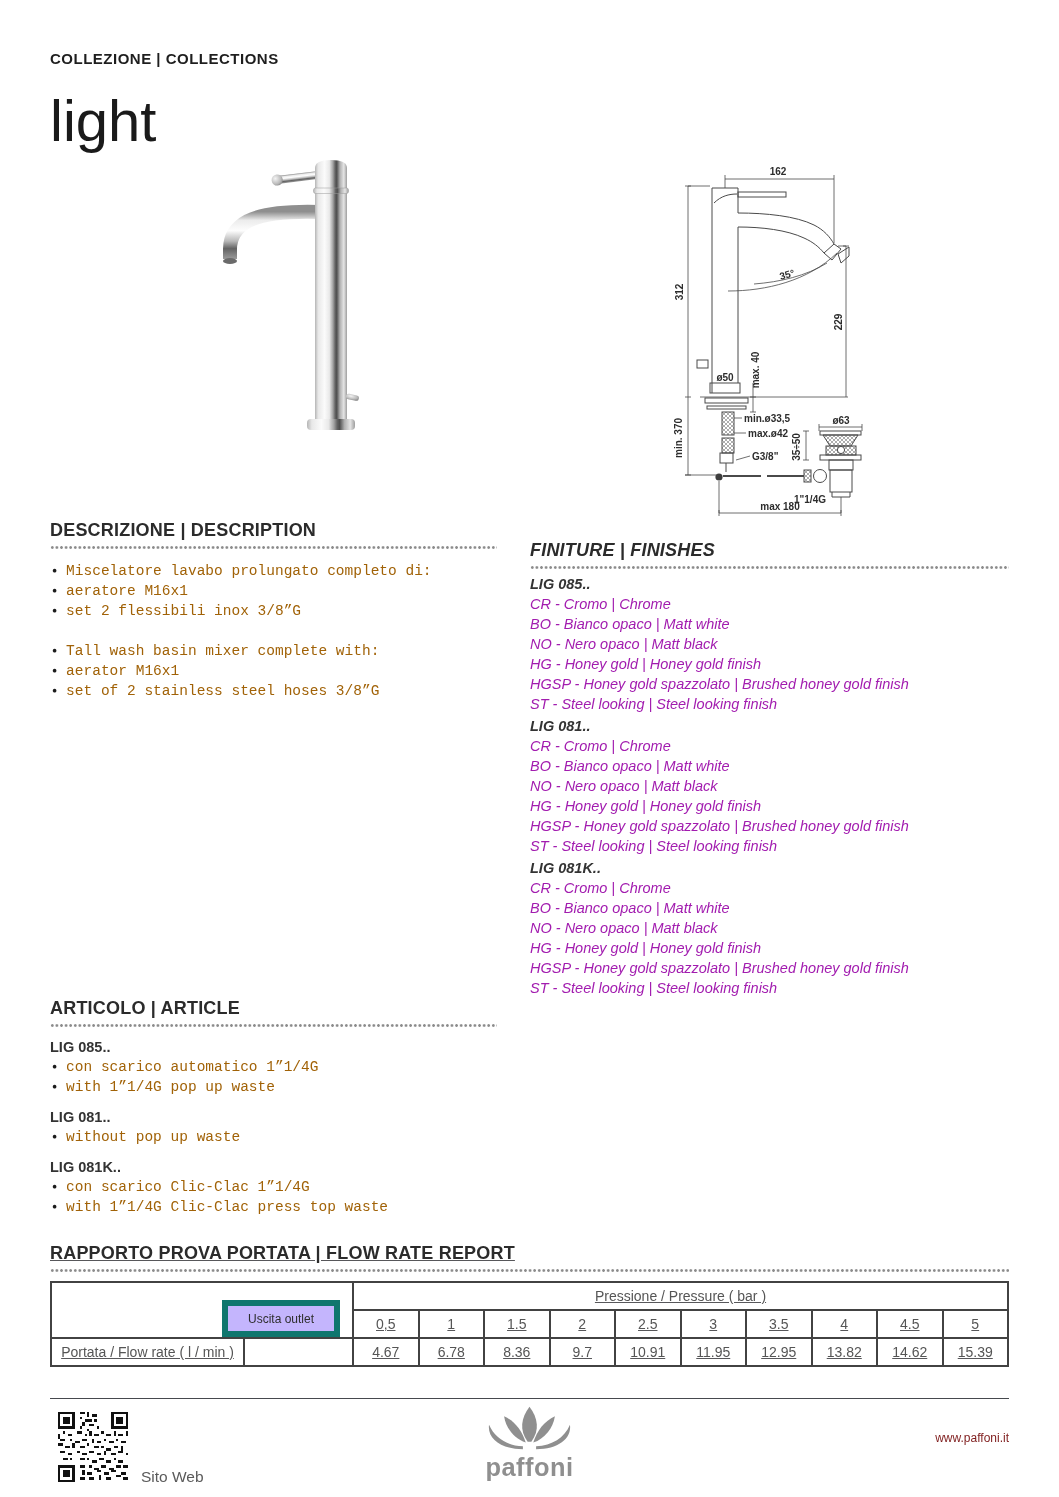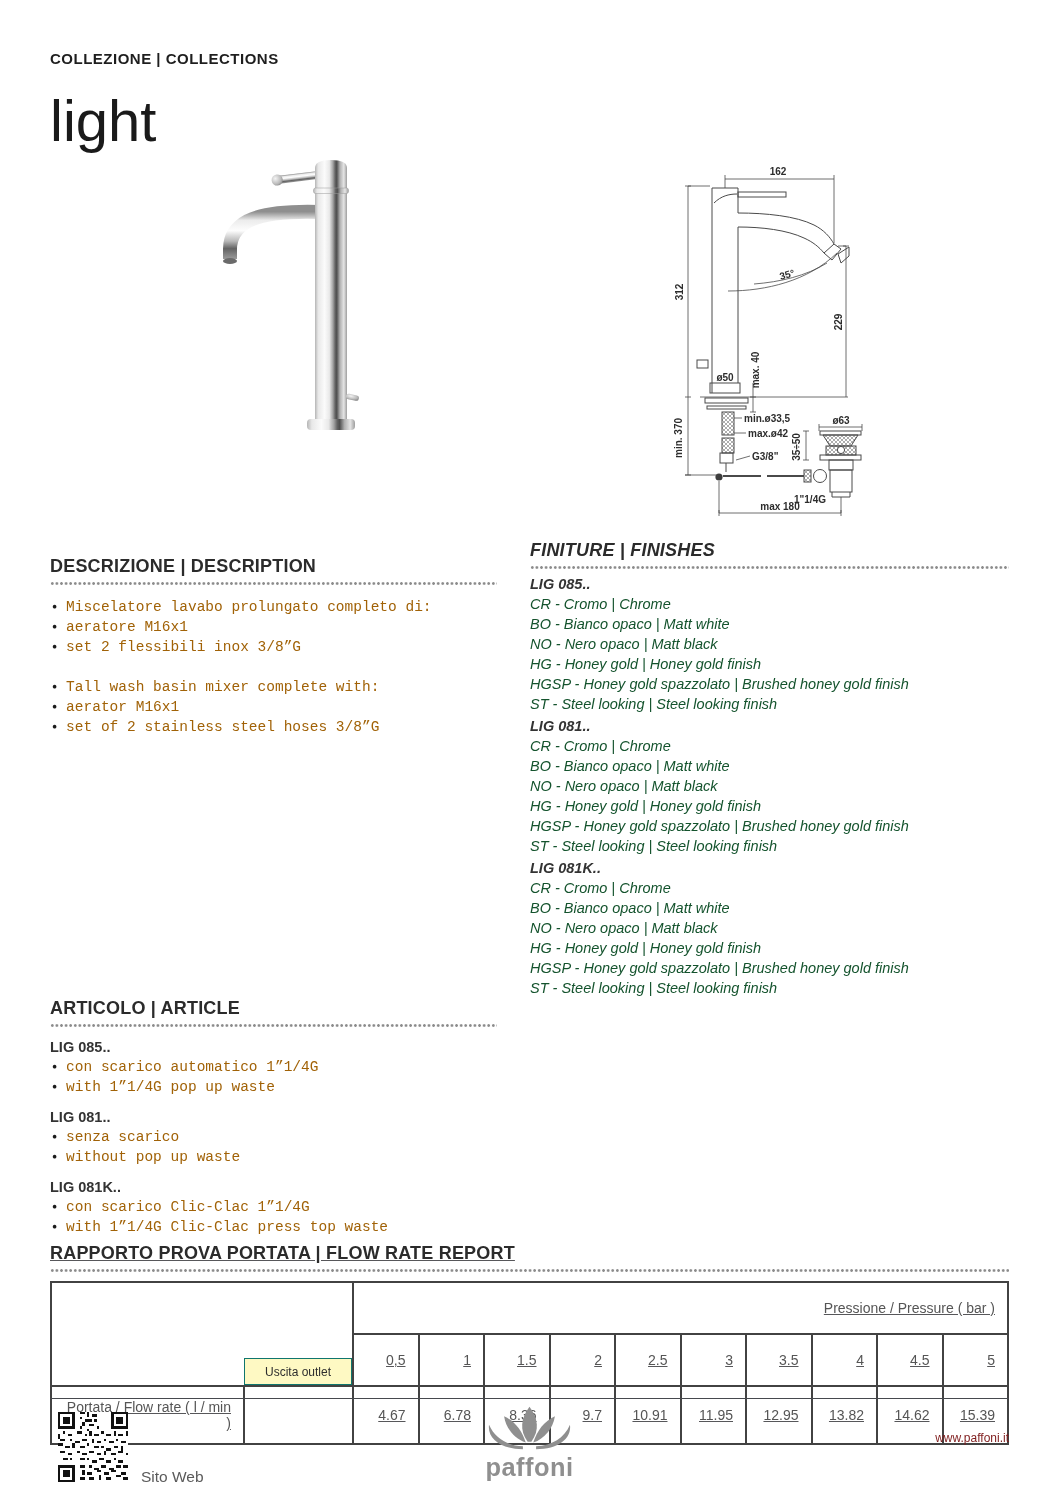--- a/index.html
+++ b/index.html
@@ -15,45 +15,45 @@
   .photo { position:absolute; left:180px; top:150px; width:250px; height:300px; }
   .tech  { position:absolute; left:648px; top:150px; width:240px; height:390px; }
   .tech text { font-size:10px; font-weight:600; fill:#2d2d2d; font-family:"Liberation Sans",sans-serif; }
 
   
   .sec-h { font-size:18px; font-weight:700; color:#2b2b2b; letter-spacing:.2px; margin:0; line-height:20px; }
   .dotline { height:3px; margin-top:6px;
              background-image:radial-gradient(circle, #8c8c8c 1.2px, transparent 1.5px);
              background-size:4.6px 3px; background-repeat:repeat-x; }
 
-  .sec-desc { position:absolute; left:50px; top:556px; width:447px; }
+  .sec-desc { position:absolute; left:50px; top:520px; width:447px; }
   .sec-fin  { position:absolute; left:530px; top:540px; width:479px;font-style:italic; }
   .sec-art  { position:absolute; left:50px; top:998px; width:447px; }
   .sec-flow { position:absolute; left:50px; top:1243px; width:959px;text-decoration:underline; }
 
   ul.bullets { list-style:none; margin:12px 0 0 2px; padding:0; }
   ul.bullets li { font-size:14.5px; line-height:20px; color:#a16207;font-family:Liberation Mono, monospace; }
   ul.bullets li::before { content:"●"; font-size:8.5px; vertical-align:2px; margin-right:9px; color:#1c1c1c; }
   .gap20 { height:20px; }
 
   .fin-list { margin-top:5px; }
   .group-code { margin:2px 0 0 0; font-size:14.5px; line-height:20px; font-weight:700; color:#333; }
-  .finish-line { margin:0; font-size:14.5px; line-height:20px; color:#14532d; }
+  .finish-line { margin:0; font-size:14.5px; line-height:20px; color:#a21caf; }
 
   .art-group { margin-top:10px; }
   .art-group:first-of-type { margin-top:7px; }
   .art-group ul.bullets { margin-top:0; }
 
   
   table.flow { border-collapse:collapse; width:959px; table-layout:fixed; margin-top:9px; }
-  table.flow td { border:2px solid #424242; font-size:14px; color:#555; text-align:right; height:26px; padding:12px; }
+  table.flow td { border:2px solid #424242; font-size:14px; color:#555; text-align:center; height:26px; padding:0; }
   td.merged { border-bottom:0; position:relative; }
   td.rowlabel { text-align:left; padding-left:7px; }
-  .uscita { position:absolute; right:0; bottom:0; width:106px; height:25px; background:#fef9c3;
-            border:1px solid #0f766e; font-size:12px; color:#2e2e2e;
+  .uscita { position:absolute; right:12px; bottom:0; width:106px; height:25px; background:#c4b5fd;
+            border:6px solid #0f766e; font-size:12px; color:#2e2e2e;
             display:flex; align-items:center; justify-content:center; }
 
   
   .footer-rule { position:absolute; left:50px; top:1398px; width:959px; border-top:1.6px solid #46494e; }
   .qr { position:absolute; left:58px; top:1412px; width:70px; height:70px; }
   .sito-web { position:absolute; left:141px; top:1468px; font-size:15.5px; color:#5a5a5a; }
   .brand-logo { position:absolute; left:472px; top:1404px; width:115px; height:80px; }
   .site-url { position:absolute; left:800px; top:1431px; width:209px; text-align:right; font-size:12px; color:#7f1d1d; }
 </style>
 </head>
@@ -231,21 +231,20 @@
     <div class="art-group">
       <p class="group-code" style="margin-top:0">LIG 085..</p>
       <ul class="bullets">
         <li><span>con scarico automatico 1”1/4G</span></li>
         <li><span>with 1”1/4G pop up waste</span></li>
       </ul>
     </div>
     <div class="art-group">
       <p class="group-code" style="margin-top:0">LIG 081..</p>
       <ul class="bullets">
-        <li><span>senza scarico</span></li>
         <li><span>without pop up waste</span></li>
       </ul>
     </div>
     <div class="art-group">
       <p class="group-code" style="margin-top:0">LIG 081K..</p>
       <ul class="bullets">
         <li><span>con scarico Clic-Clac 1”1/4G</span></li>
         <li><span>with 1”1/4G Clic-Clac press top waste</span></li>
       </ul>
     </div>

